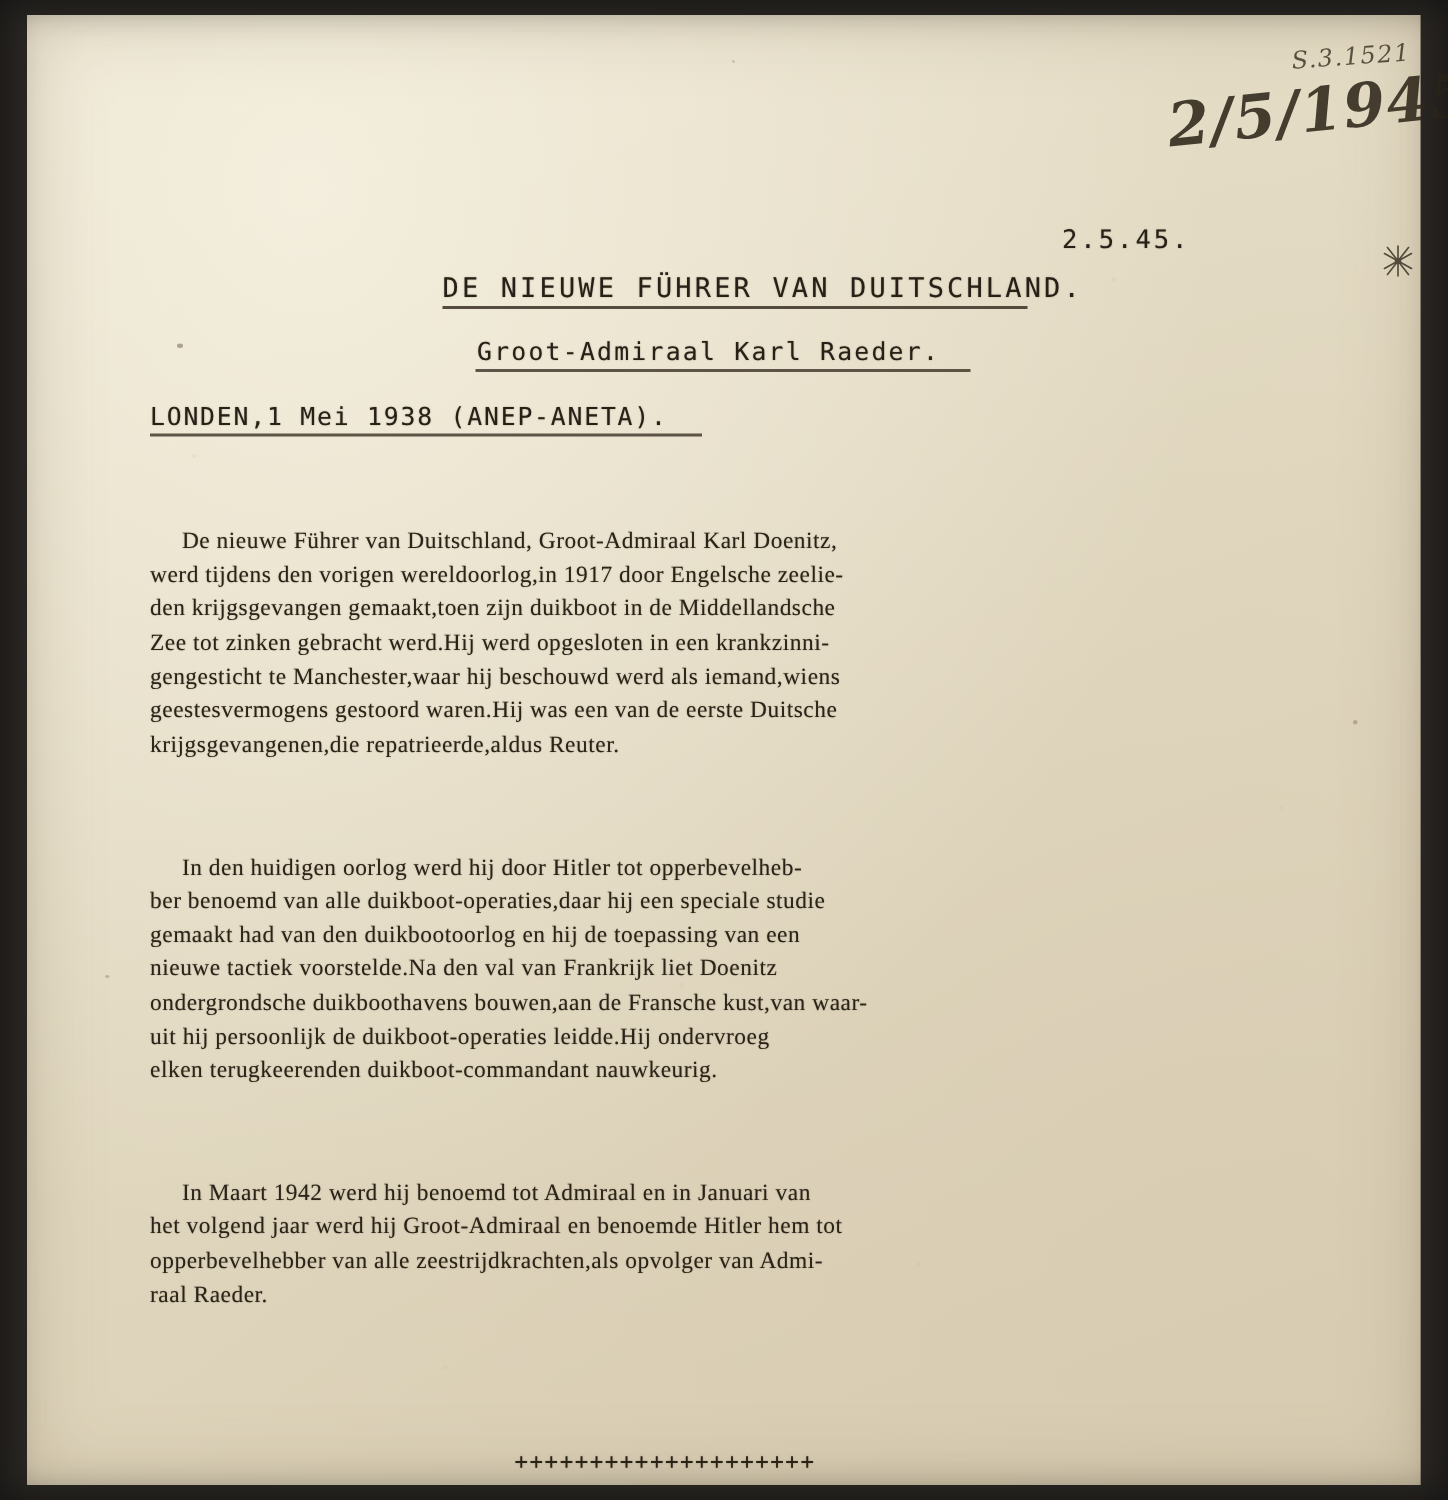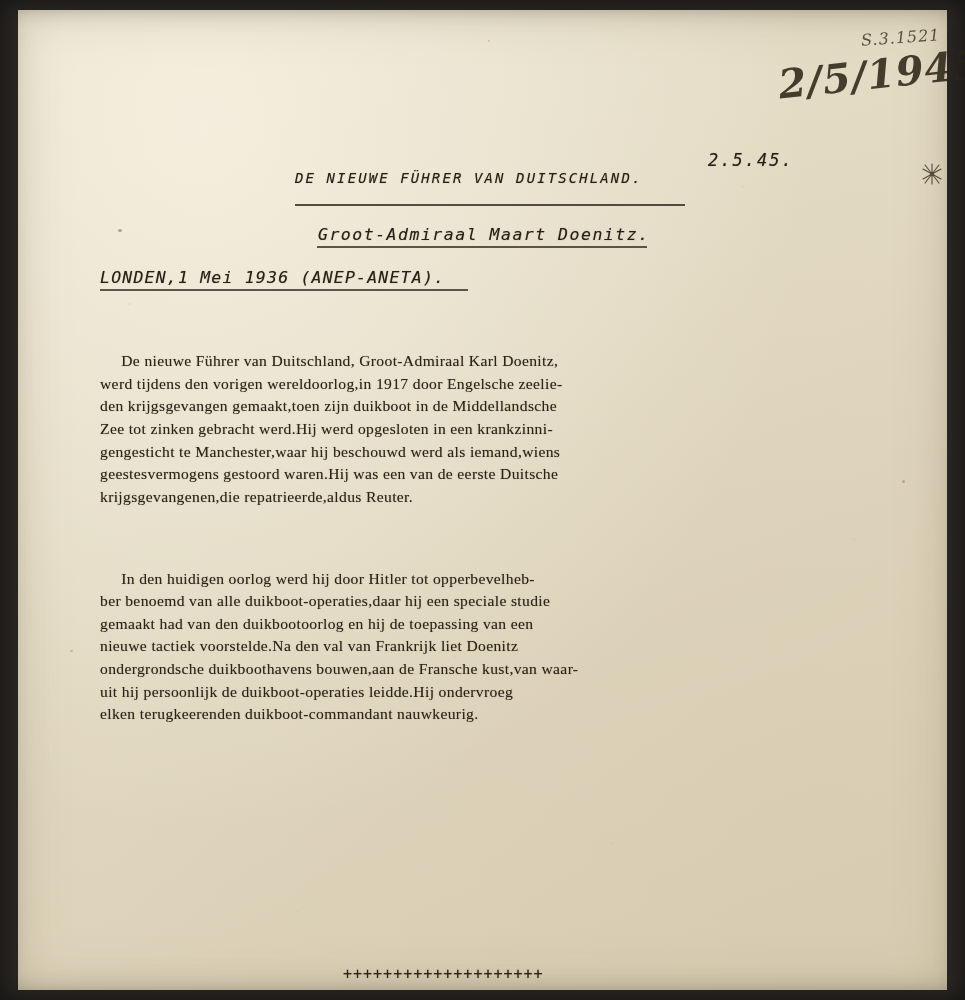--- a/index.html
+++ b/index.html
@@ -63,34 +63,33 @@
   }
 
   
   .tw {
     position: absolute;
     color: #262017;
     font-family: "DejaVu Sans Mono", monospace;
     letter-spacing: 0.6px;
     white-space: pre;
     text-shadow: 0 0 1px rgba(60,45,25,0.45);
-    font-style: italic;
   }
 
   .date-stamp {
     left: 690px;
     top: 140px;
     font-size: 17px;
     letter-spacing: 2px;
   }
 
   .title {
     left: 277px;
-    top: 160px;
-    font-size: 14px;
+    top: 172px;
+    font-size: 18px;
     letter-spacing: 2.1px;
     text-align: center;
   }
   .title-rule {
     position: absolute;
     left: 277px;
     top: 194px;
     width: 390px;
     height: 1.5px;
     background: #3a3024;
@@ -224,41 +223,45 @@
         <path d="M19 3 L5 21"></path>
       </g>
       <circle cx="12" cy="12" r="2.2" fill="#3b3424"></circle>
     </svg>
 
     <div class="tw date-stamp">2.5.45.</div>
 
     <div class="tw title">DE NIEUWE FÜHRER VAN DUITSCHLAND.</div>
     <div class="title-rule"></div>
 
-    <div class="tw subtitle">Groot-Admiraal Maart Doenitz.</div>
+    <div class="tw subtitle">Groot-Admiraal Karl Raeder.</div>
     <div class="subtitle-rule"></div>
 
-    <div class="tw dateline">LONDEN,1 Mei 1936 (ANEP-ANETA).</div>
+    <div class="tw dateline">LONDEN,1 Mei 1938 (ANEP-ANETA).</div>
     <div class="dateline-rule"></div>
 
     <div class="body">
       <p>     De nieuwe Führer van Duitschland, Groot-Admiraal Karl Doenitz,
 werd tijdens den vorigen wereldoorlog,in 1917 door Engelsche zeelie-
 den krijgsgevangen gemaakt,toen zijn duikboot in de Middellandsche
 Zee tot zinken gebracht werd.Hij werd opgesloten in een krankzinni-
 gengesticht te Manchester,waar hij beschouwd werd als iemand,wiens
 geestesvermogens gestoord waren.Hij was een van de eerste Duitsche
 krijgsgevangenen,die repatrieerde,aldus Reuter.</p>
       <p>     In den huidigen oorlog werd hij door Hitler tot opperbevelheb-
 ber benoemd van alle duikboot-operaties,daar hij een speciale studie
 gemaakt had van den duikbootoorlog en hij de toepassing van een
 nieuwe tactiek voorstelde.Na den val van Frankrijk liet Doenitz
 ondergrondsche duikboothavens bouwen,aan de Fransche kust,van waar-
 uit hij persoonlijk de duikboot-operaties leidde.Hij ondervroeg
 elken terugkeerenden duikboot-commandant nauwkeurig.</p>
+      <p>     In Maart 1942 werd hij benoemd tot Admiraal en in Januari van
+het volgend jaar werd hij Groot-Admiraal en benoemde Hitler hem tot
+opperbevelhebber van alle zeestrijdkrachten,als opvolger van Admi-
+raal Raeder.</p>
       
       
     </div>
 
     <div class="tw footer-rule">++++++++++++++++++++</div>
 
     <span class="speck s1"></span>
     <span class="speck s2"></span>
     <span class="speck s3"></span>
     <span class="speck s4"></span>

